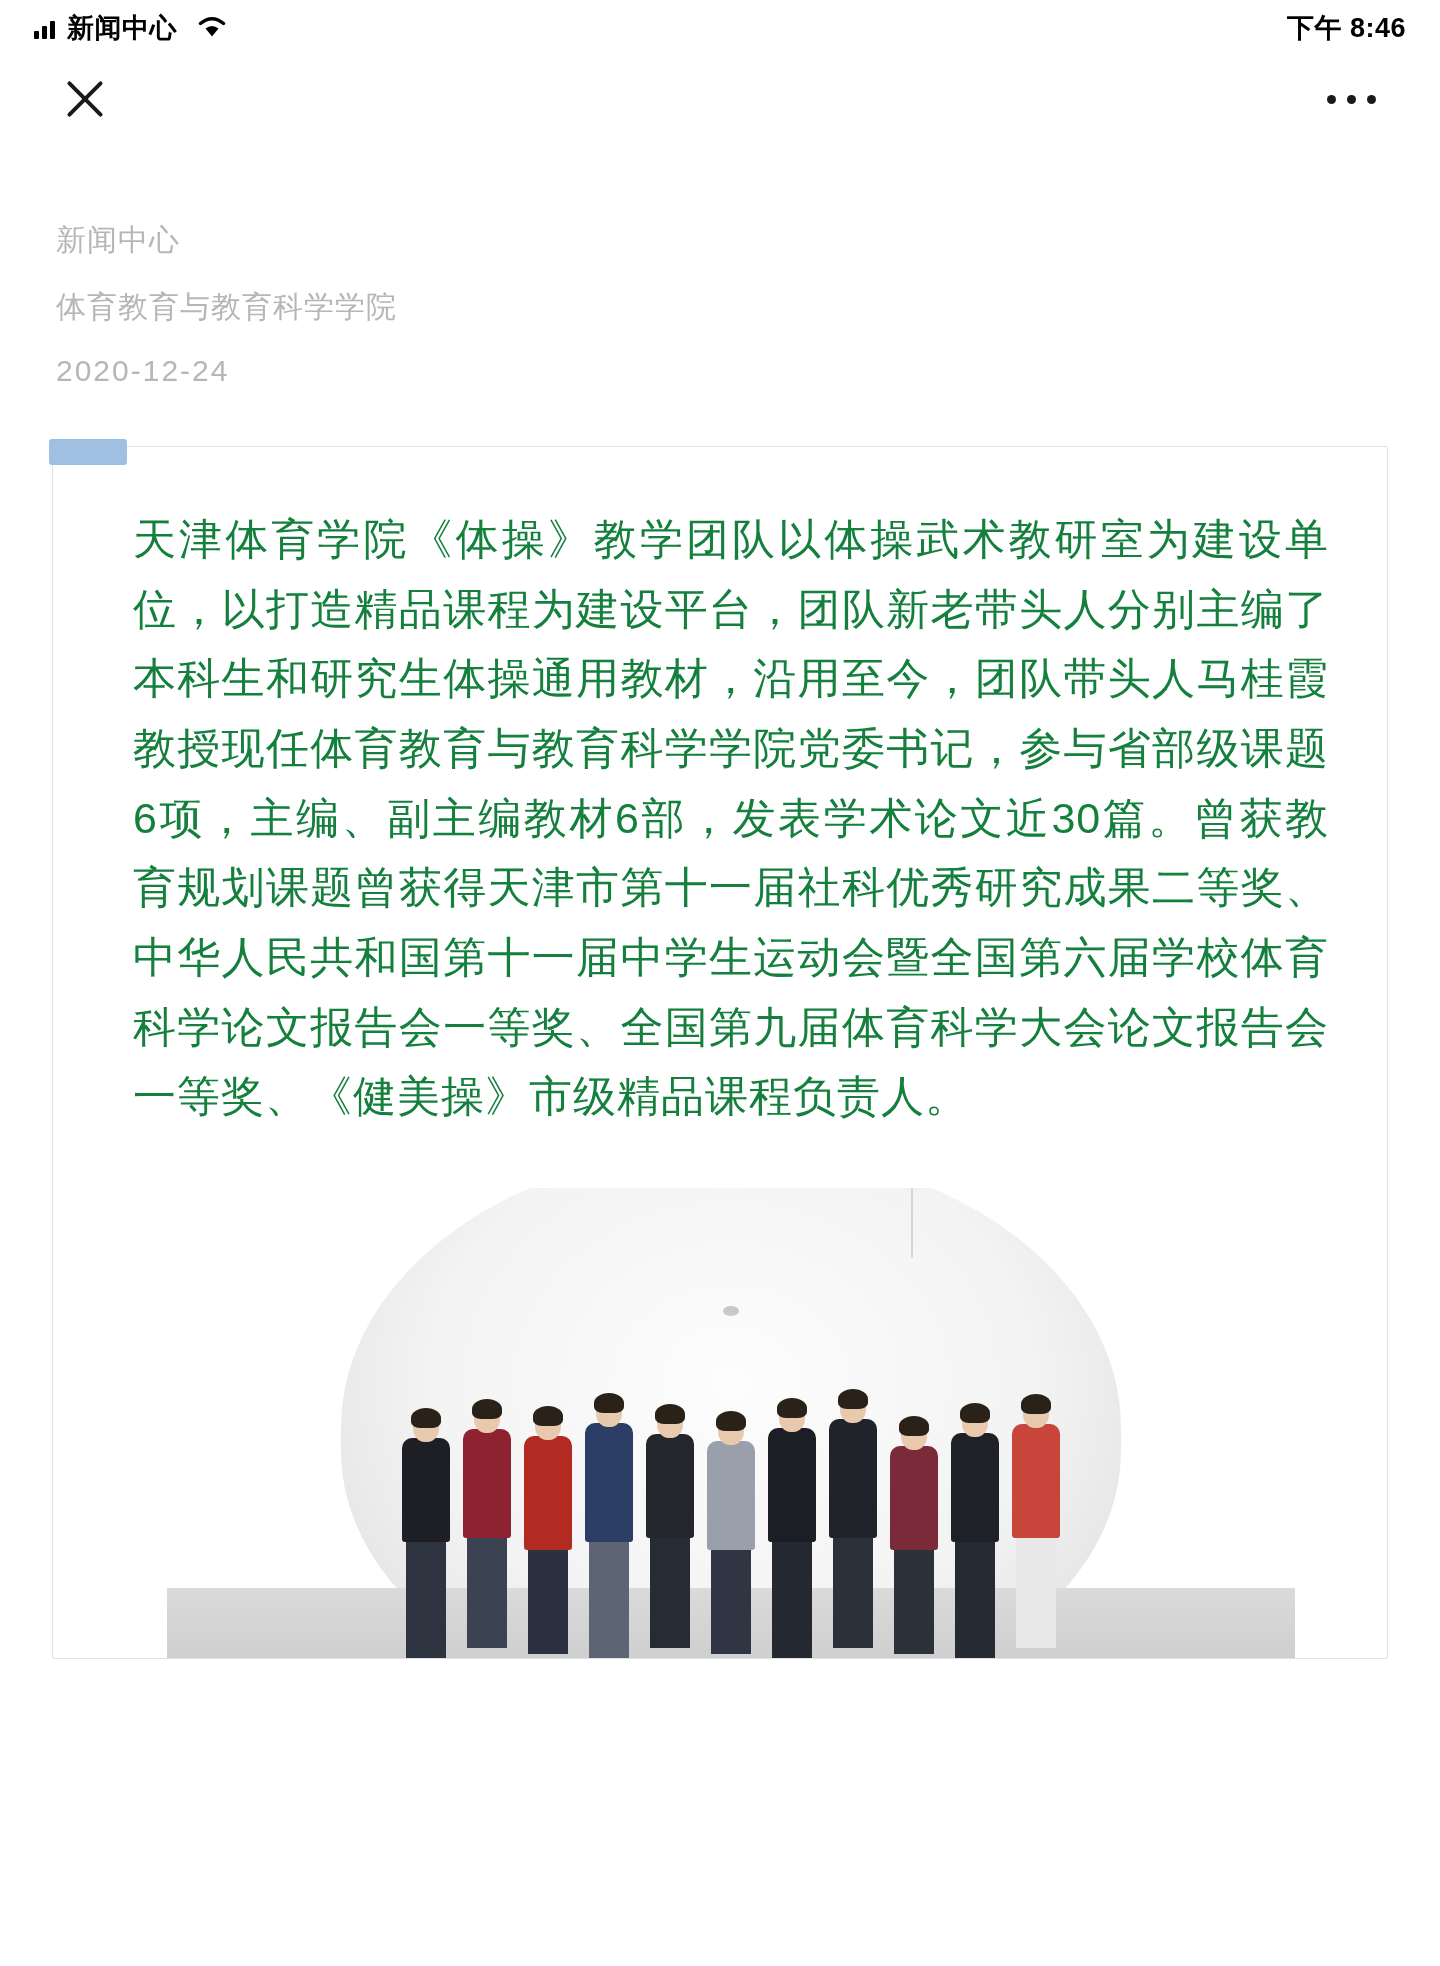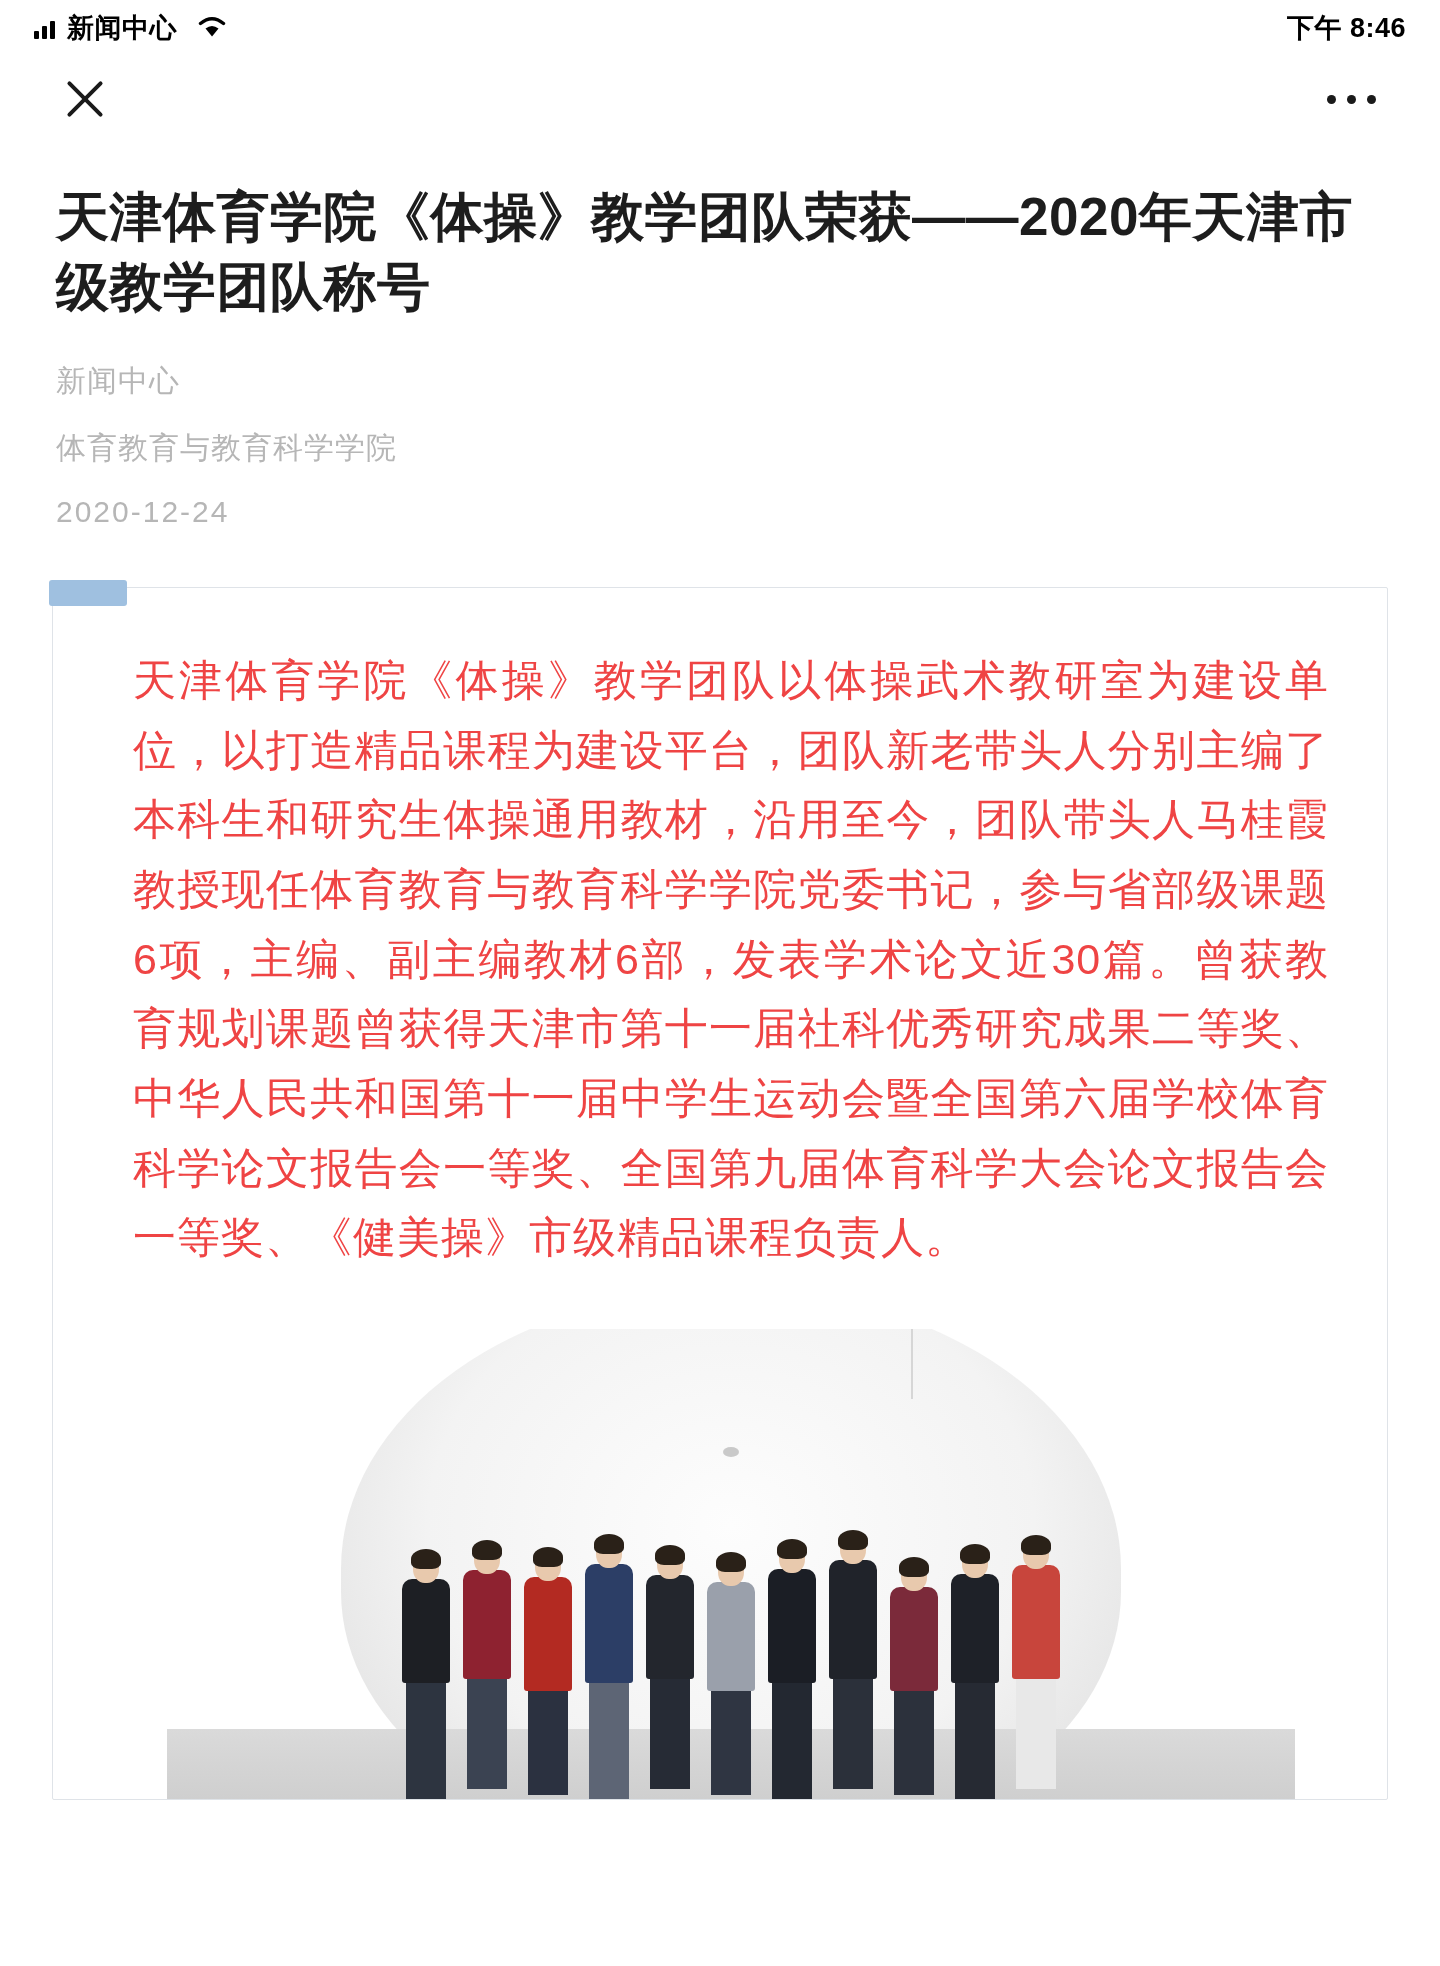--- a/index.html
+++ b/index.html
@@ -202,21 +202,21 @@
     height: 26px;
     background: #9fc0e0;
     border-radius: 3px;
   }
   .card-body {
     padding: 58px 58px 0 80px;
   }
   .body-text {
     font-size: 43px;
     line-height: 1.62;
-    color: #ef4444;
+    color: #15803d;
     letter-spacing: 1px;
     margin: 0;
     text-align: justify;
   }
 
   
   .photo-wrap {
     margin-top: 56px;
     padding: 0 34px 0 34px;
     position: relative;
@@ -334,21 +334,20 @@
 <div class="nav-bar">
   <div class="close-icon"></div>
   <div class="more-icon">
     <span></span>
       <span></span>
       <span></span>
   </div>
 </div>
 
 <div class="article">
-  <h1 class="article-title">天津体育学院《体操》教学团队荣获——2020年天津市级教学团队称号</h1>
   <div class="article-meta">
     <span>新闻中心</span>
     <span>体育教育与教育科学学院</span>
     <span class="meta-date">2020-12-24</span>
   </div>
 </div>
 
 <div class="content-card">
   <div class="card-tab"></div>
   <div class="card-body">

